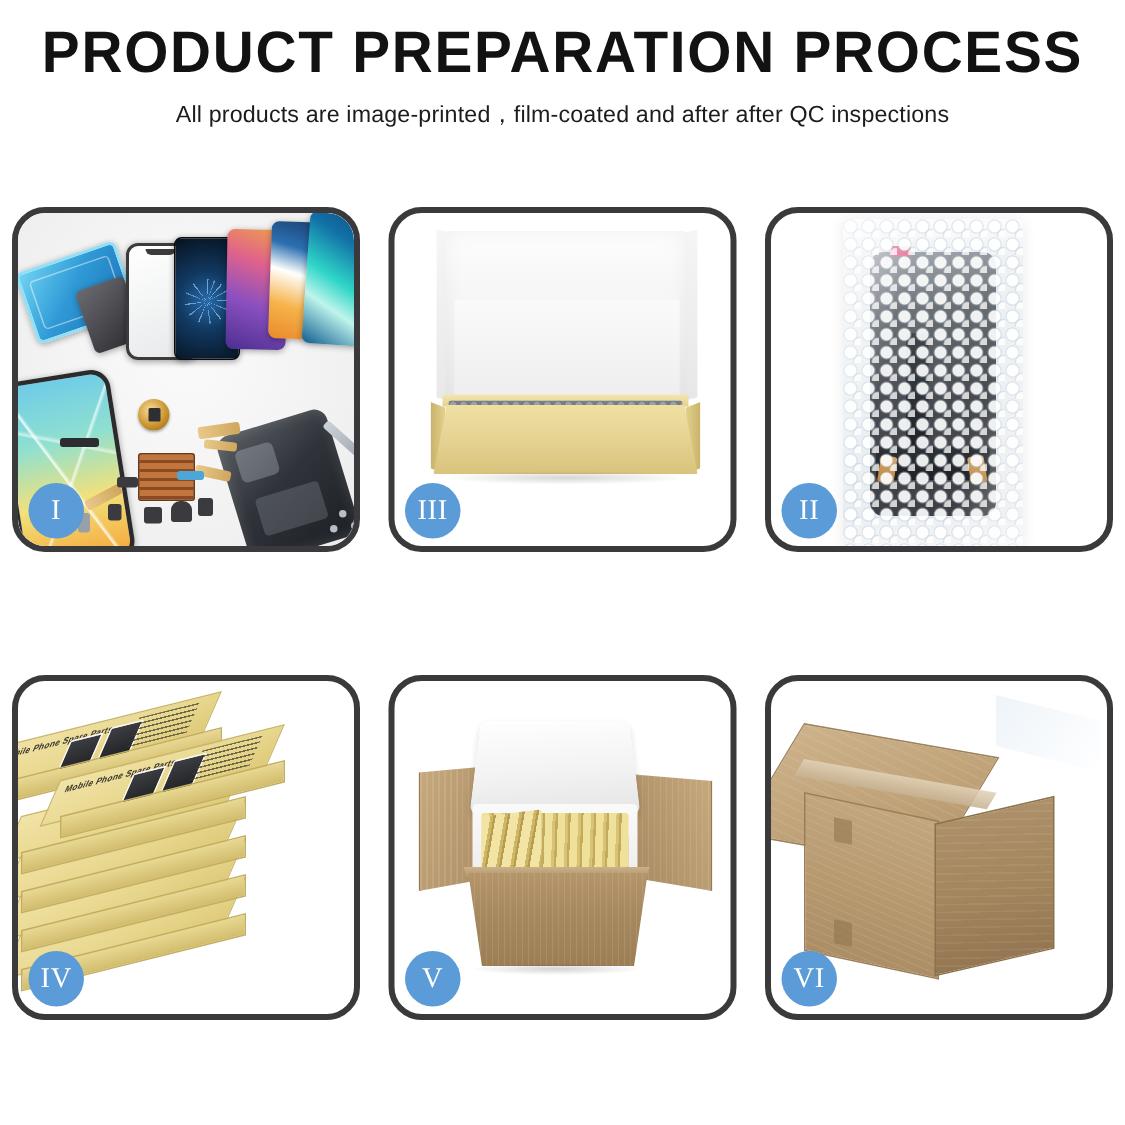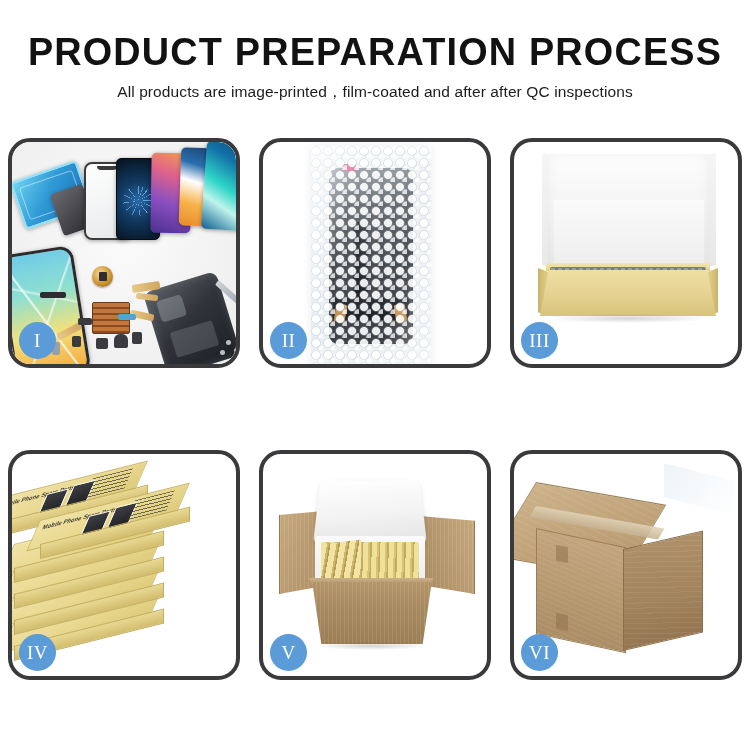--- a/index.html
+++ b/index.html
@@ -7,21 +7,21 @@
     background: #ffffff;
   }
   body {
     width: 750px; height: 750px;
     font-family: "Liberation Sans", sans-serif;
     overflow: hidden;
     position: relative;
   }
 
   
-  .header { width: 750px; padding-top: 32px; text-align: center; }
+  .header { width: 750px; padding-top: 16px; text-align: center; }
   .title {
     font-family: "Liberation Sans", sans-serif;
     font-size: 39px;
     font-weight: 700;
     letter-spacing: 1.2px;
     color: #121212;
     line-height: 1.05;
     white-space: nowrap;
     transform: scaleX(0.97);
   }
@@ -497,52 +497,52 @@
       <div class="chip" style="left:40px;top:200px;width:8px;height:13px;background:#9aa0a8;"></div>
       <div class="chip" style="left:106px;top:172px;width:18px;height:6px;background:#4da6d8;"></div>
       <div class="tweez"></div>
       <div class="screw" style="left:214px;top:198px;"></div>
       <div class="screw" style="left:222px;top:206px;"></div>
       <div class="screw" style="left:208px;top:208px;"></div>
     </div>
     <div class="badge">I</div>
   </div>
 
+  <div class="panel p3">
+    <div class="stage">
+      <div class="b3lidFlapL"></div>
+      <div class="b3lidFlapR"></div>
+      <div class="b3lidBack"></div>
+      <div class="b3foamBack"></div>
+      <div class="b3sideL"></div>
+      <div class="b3sideR"></div>
+      <div class="b3trayRim"></div>
+      <div class="b3trayInner"></div>
+      <div class="b3tray"></div>
+      <div class="b3shadow"></div>
+    </div>
+    <div class="badge">III</div>
+  </div>
+
   <div class="panel p2">
     <div class="stage">
       <div class="bag">
         <div class="lcd"></div>
         <div class="lcdFlexA"></div>
         <div class="lcdFlexB"></div>
         <div class="pinkTab"></div>
         <div class="conn" style="left:24px;top:158px;width:11px;height:18px;transform:rotate(9deg);"></div>
         <div class="conn" style="left:84px;top:158px;width:11px;height:18px;transform:rotate(-9deg);"></div>
         <div class="bubbles"></div>
         <div class="bagGloss"></div>
       </div>
     </div>
     <div class="badge">II</div>
   </div>
 
-  <div class="panel p3">
-    <div class="stage">
-      <div class="b3lidFlapL"></div>
-      <div class="b3lidFlapR"></div>
-      <div class="b3lidBack"></div>
-      <div class="b3foamBack"></div>
-      <div class="b3sideL"></div>
-      <div class="b3sideR"></div>
-      <div class="b3trayRim"></div>
-      <div class="b3trayInner"></div>
-      <div class="b3tray"></div>
-      <div class="b3shadow"></div>
-    </div>
-    <div class="badge">III</div>
-  </div>
-
   <div class="panel p4">
     <div class="stage">
       <div class="stackWrap">
 
         <div class="sbox" style="left:2px;  top:168px;">
           <div class="sTop"></div>
           <div class="sFront"></div>
         </div>
         <div class="sbox" style="left:2px;  top:142px;">
           <div class="sTop"></div>

